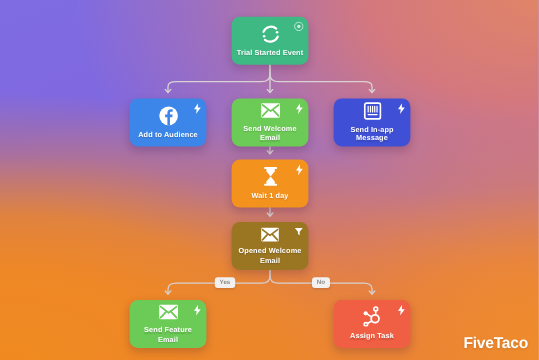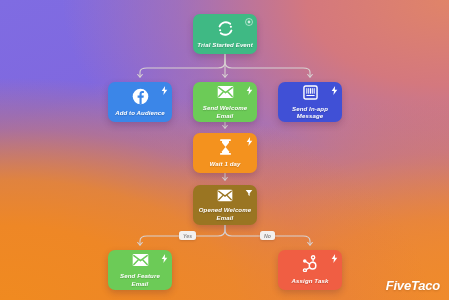--- a/index.html
+++ b/index.html
@@ -15,21 +15,20 @@
   #canvas {
     position: relative;
     width: 449px;
     height: 300px;
     overflow: hidden;
     background:
       radial-gradient(120% 95% at 2% 100%, #f08a20 0%, #ee8726 26%, rgba(238,135,38,0.85) 42%, rgba(231,124,60,0.38) 60%, rgba(200,110,110,0) 78%),
       radial-gradient(110% 90% at 100% 100%, #ef8b2c 0%, rgba(237,134,48,0.8) 30%, rgba(224,122,80,0.35) 55%, rgba(200,110,120,0) 75%),
       radial-gradient(105% 95% at 100% 0%, #e08468 0%, #d4787e 30%, rgba(185,117,160,0.55) 58%, rgba(150,115,200,0) 82%),
       linear-gradient(160deg, #7f6ce2 0%, #8068df 26%, #9a6fc4 48%, #c47c8d 68%, #e68a47 88%, #f08a20 100%);
-    font-style: italic;
   }
 
   
   #wires {
     position: absolute;
     left: 0; top: 0;
     width: 449px;
     height: 300px;
   }
 

